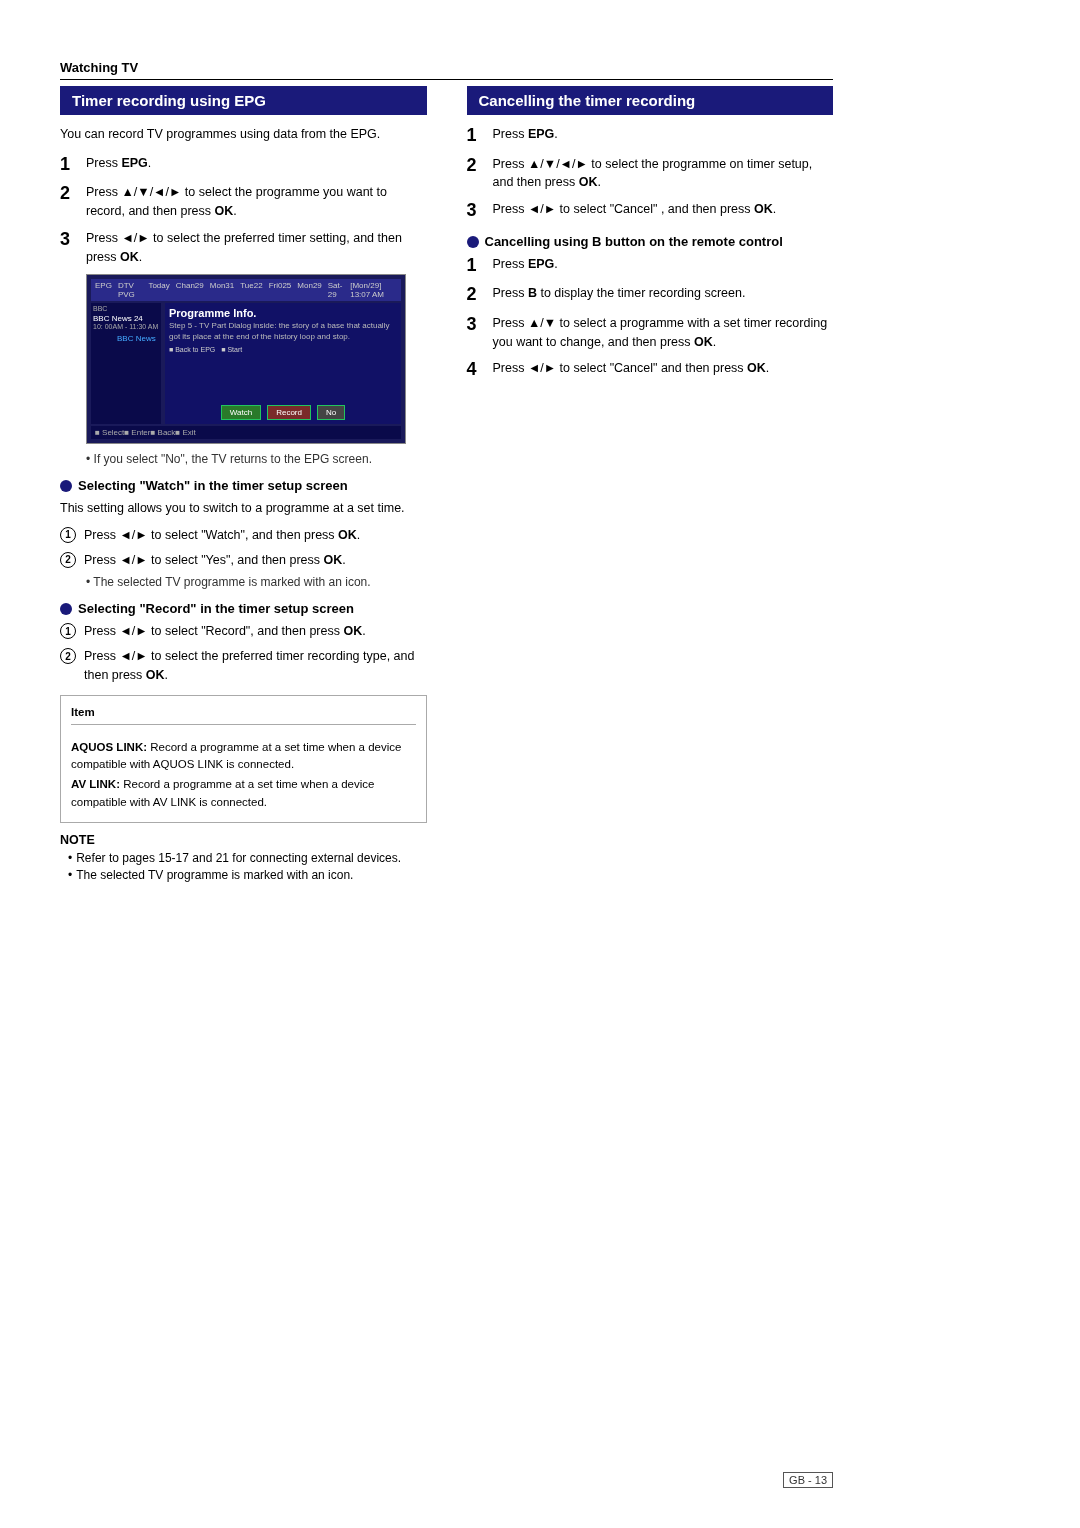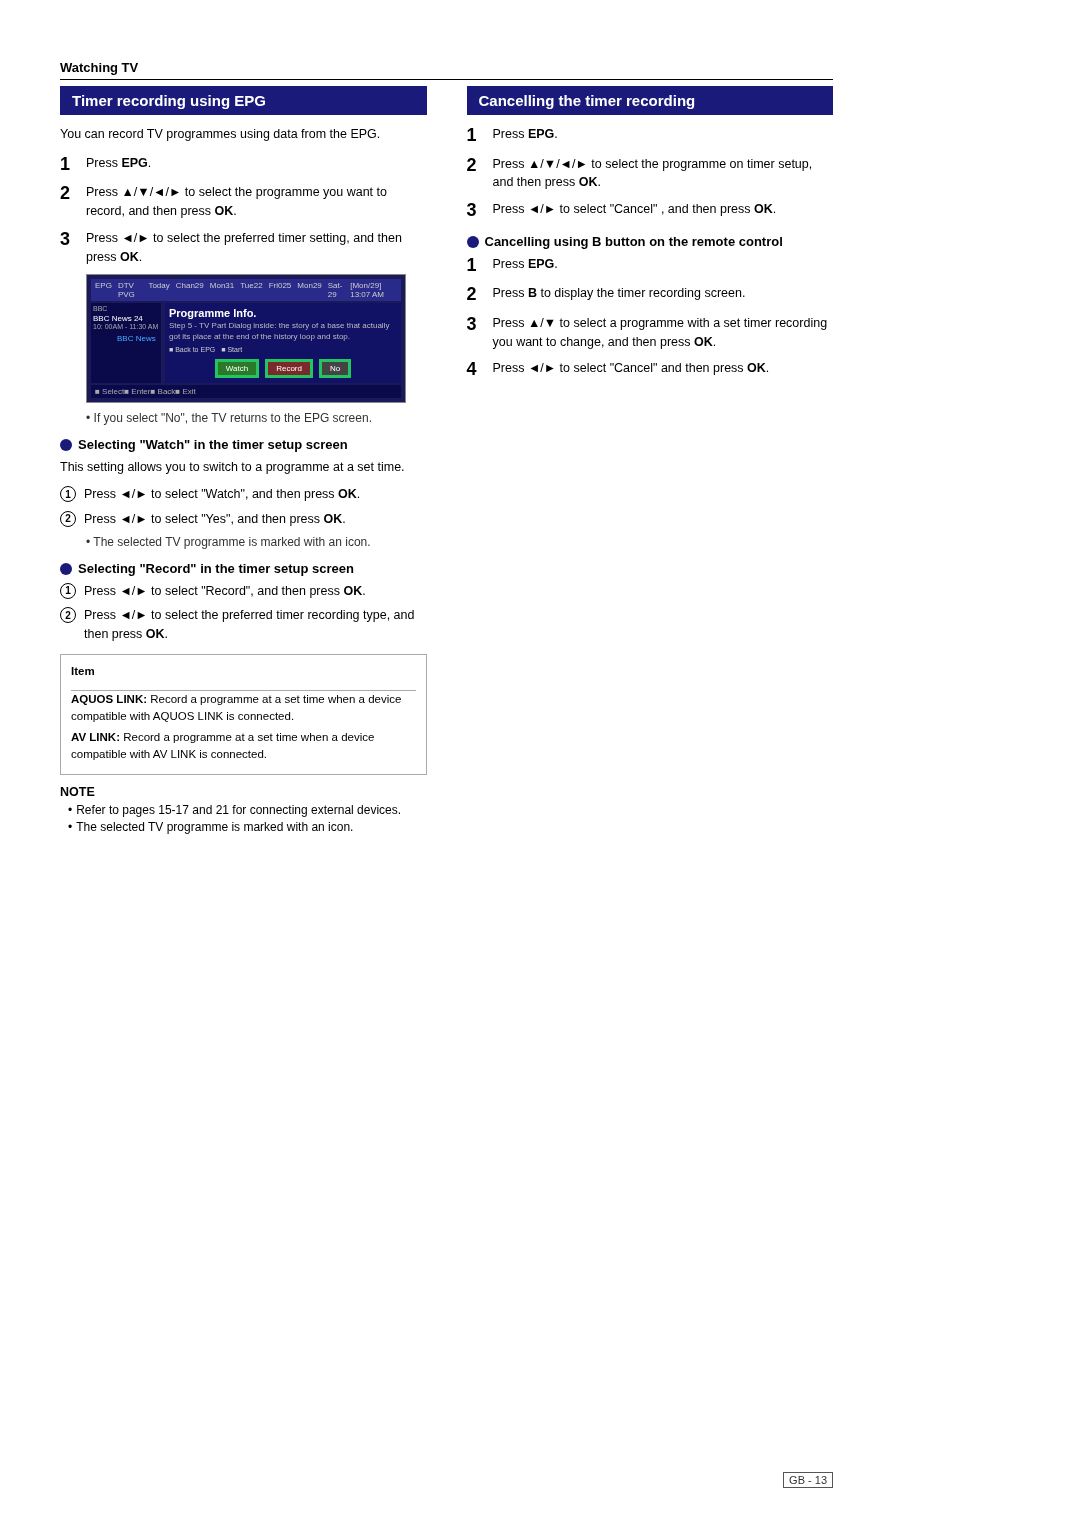--- a/index.html
+++ b/index.html
@@ -119,21 +119,22 @@
       display: flex;
       gap: 6px;
       margin-top: 6px;
       justify-content: center;
     }
     .epg-btn {
       background: #444;
       color: #fff;
       padding: 2px 8px;
       font-size: 8px;
-      border: 3px solid #22c55e;
+      border: 1px solid #22c55e;
+      margin-top: 46px;
     }
     .epg-btn.green { background: #2a7a2a; }
     .epg-btn.red { background: #7a2a2a; }
     .epg-bottom-bar {
       background: #0a0a4a;
       padding: 2px 4px;
       font-size: 8px;
       color: #aaa;
       margin-top: 2px;
       display: flex;
@@ -200,23 +201,23 @@
     .item-box {
       border: 1px solid #aaa;
       padding: 8px 10px;
       margin: 10px 0;
       font-size: 11.5px;
       line-height: 1.5;
     }
     .item-box-title {
       font-weight: bold;
       font-size: 11.5px;
-      margin-bottom: 0;
+      margin-bottom: 14px;
       border-bottom: 1px solid #aaa;
-      padding-bottom: 10px;
+      padding-bottom: 3px;
     }
     .item-row {
       margin-bottom: 3px;
     }
     .note-section {
       margin-top: 10px;
     }
     .note-title {
       font-weight: bold;
       font-size: 12.5px;

